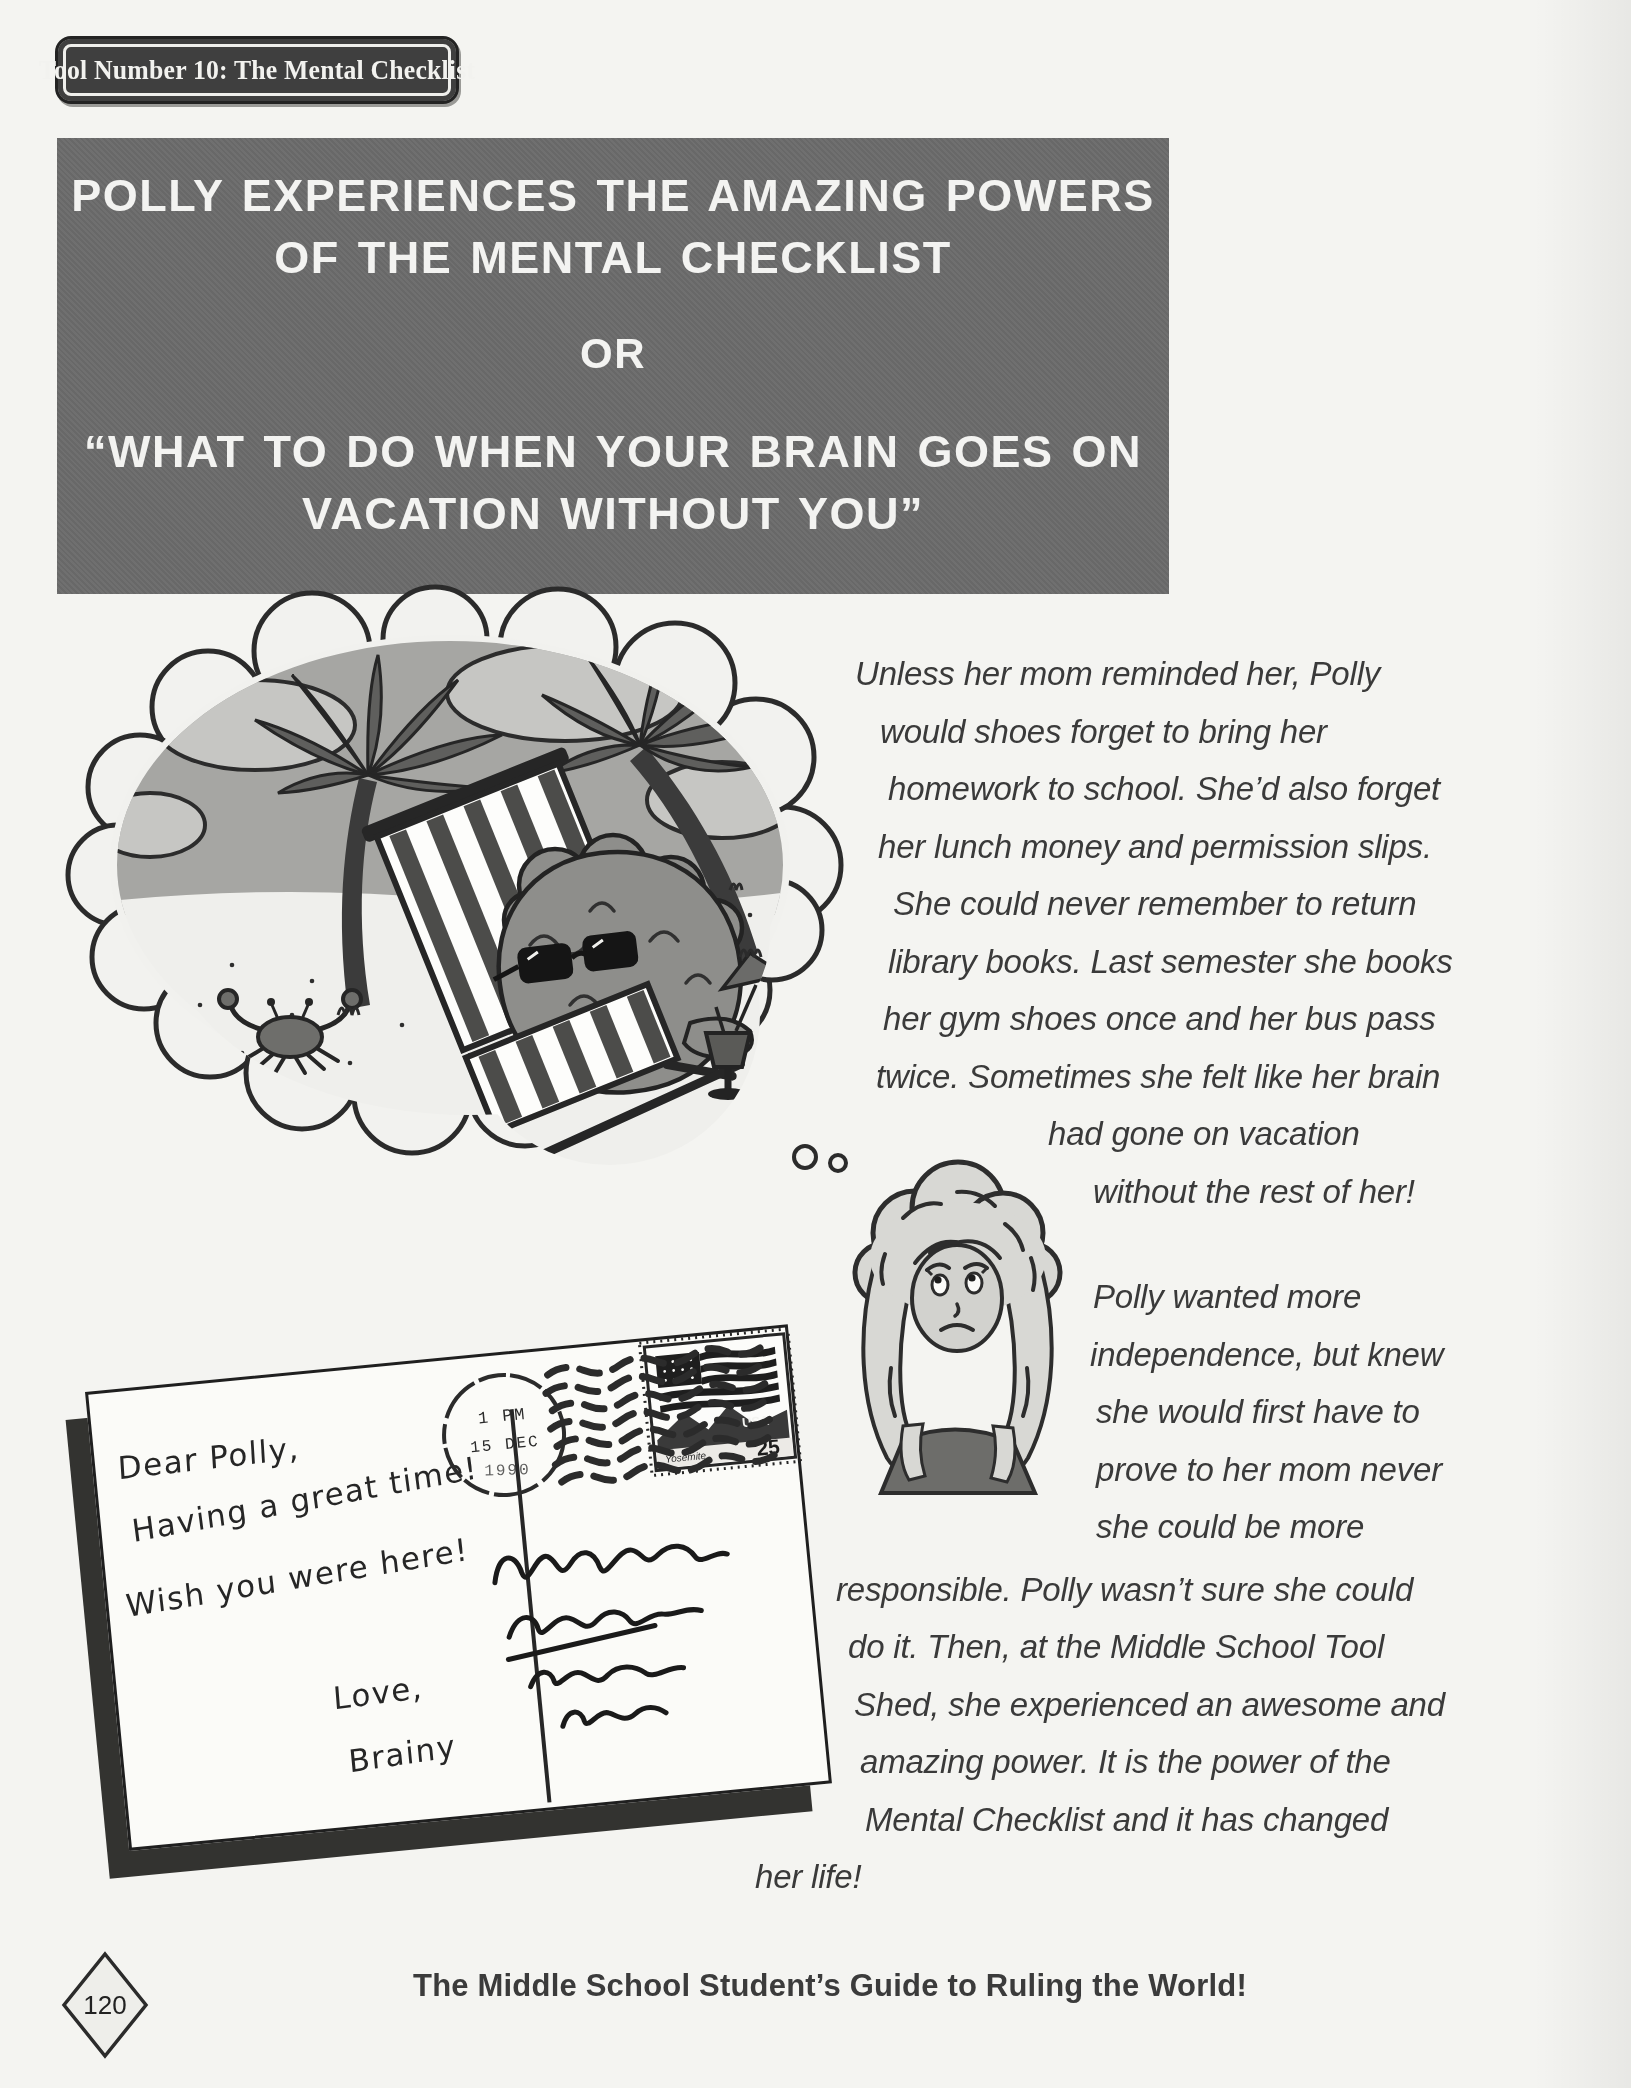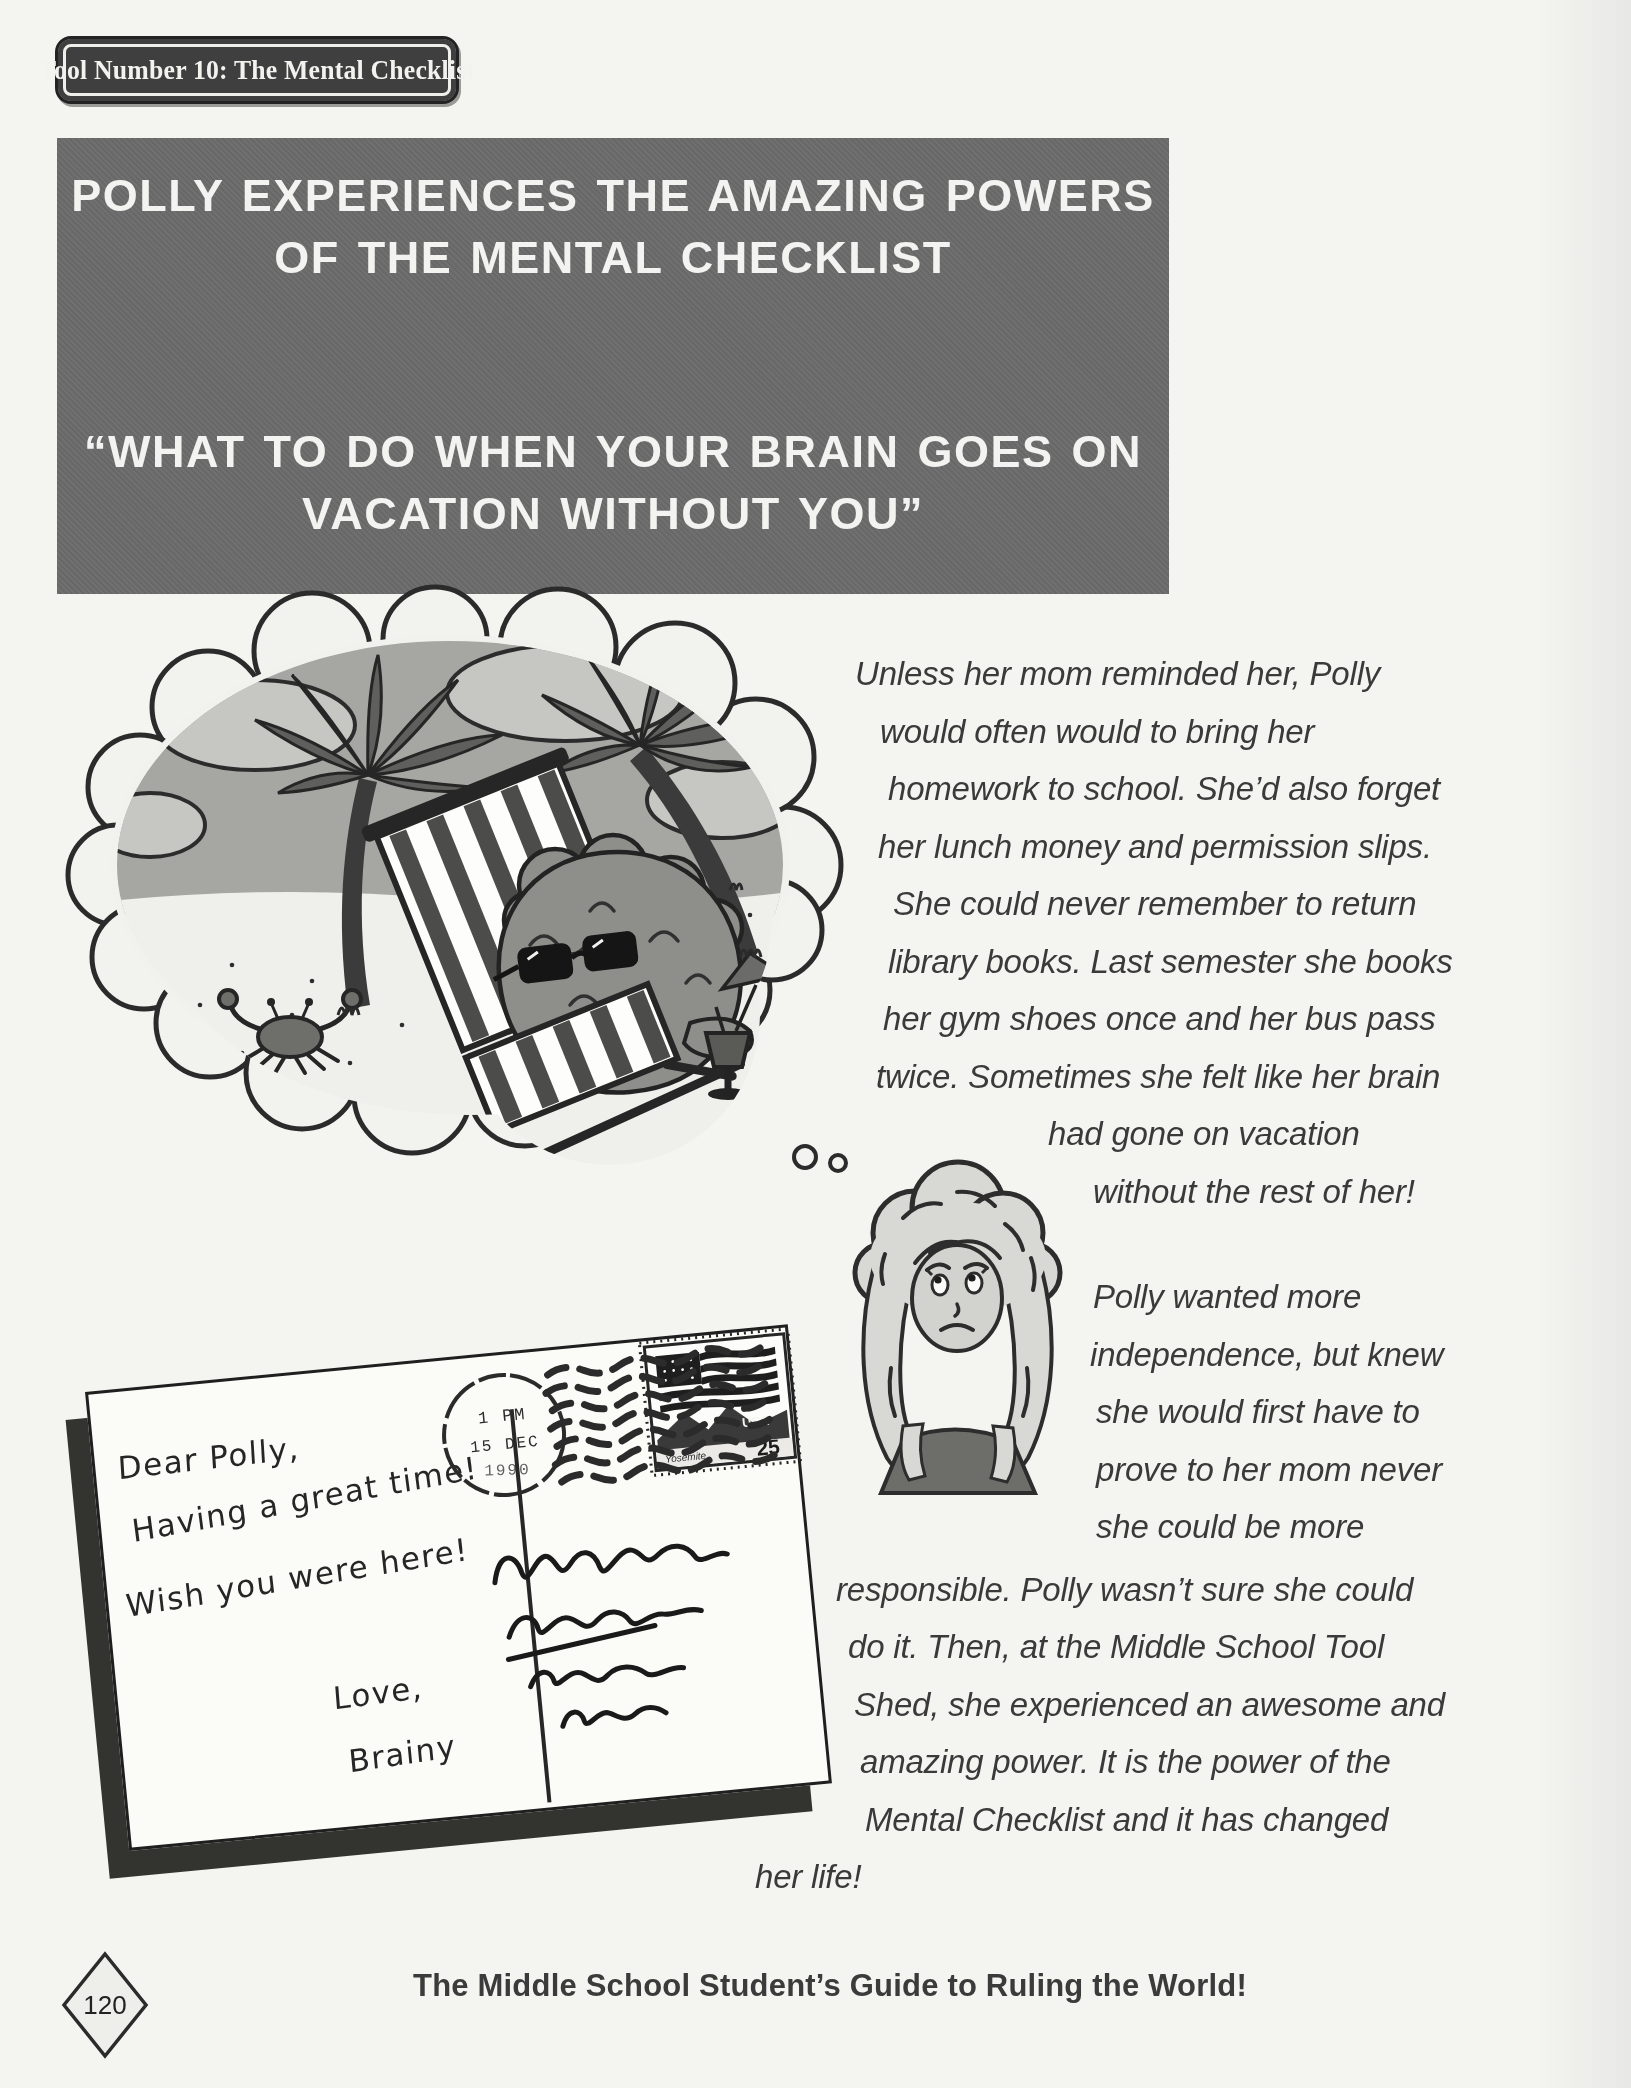--- a/index.html
+++ b/index.html
@@ -65,20 +65,21 @@
 
 <div class="page">
 
   <div class="badge">
     <span>Tool Number 10: The Mental Checklist</span>
   </div>
 
   <div class="banner">
     <div class="bl" style="top:32px">POLLY EXPERIENCES THE AMAZING POWERS</div>
     <div class="bl" style="top:94px">OF THE MENTAL CHECKLIST</div>
+    <div class="bl" style="top:192px;font-size:42px">OR</div>
     <div class="bl" style="top:288px">“WHAT TO DO WHEN YOUR BRAIN GOES ON</div>
     <div class="bl" style="top:350px">VACATION WITHOUT YOU”</div>
   </div>
 
   <svg style="left:50px;top:585px" width="800" height="620" viewBox="0 0 800 620">
     <defs>
       <clipPath id="bubbleClip">
         <ellipse cx="400" cy="280" rx="333" ry="224"></ellipse>
         <ellipse cx="420" cy="350" rx="300" ry="180"></ellipse>
         <circle cx="560" cy="430" r="150"></circle>
@@ -316,21 +317,21 @@
     <path d="M112,146 q4,8 -2,12" fill="none" stroke="#2d2d2d" stroke-width="3.5" stroke-linecap="round"></path>
     <path d="M96,172 q16,-10 32,0" fill="none" stroke="#2d2d2d" stroke-width="4" stroke-linecap="round"></path>
     <path d="M36,335 L58,282 Q112,260 168,284 L190,335 Z" fill="#6d6d6a" stroke="#2d2d2d" stroke-width="4"></path>
     <g fill="#d8d8d4" stroke="#2d2d2d" stroke-width="3">
       <path d="M58,268 q-6,34 6,54 l16,-4 q-8,-26 -2,-52 z"></path>
       <path d="M168,270 q6,34 -6,54 l-16,-4 q8,-26 2,-52 z"></path>
     </g>
   </svg>
 
   <div class="st" style="left:855px;top:655px">Unless her mom reminded her, Polly</div>
-  <div class="st" style="left:880px;top:713px">would often would to bring her</div>
+  <div class="st" style="left:880px;top:713px">would shoes forget to bring her</div>
   <div class="st" style="left:888px;top:770px">homework to school. She’d also forget</div>
   <div class="st" style="left:878px;top:828px">her lunch money and permission slips.</div>
   <div class="st" style="left:893px;top:885px">She could never remember to return</div>
   <div class="st" style="left:888px;top:943px">library books. Last semester she books</div>
   <div class="st" style="left:883px;top:1000px">her gym shoes once and her bus pass</div>
   <div class="st" style="left:876px;top:1058px">twice. Sometimes she felt like her brain</div>
   <div class="st" style="left:1048px;top:1115px">had gone on vacation</div>
   <div class="st" style="left:1093px;top:1173px">without the rest of her!</div>
   <div class="st" style="left:1093px;top:1278px">Polly wanted more</div>
   <div class="st" style="left:1090px;top:1336px">independence, but knew</div>

